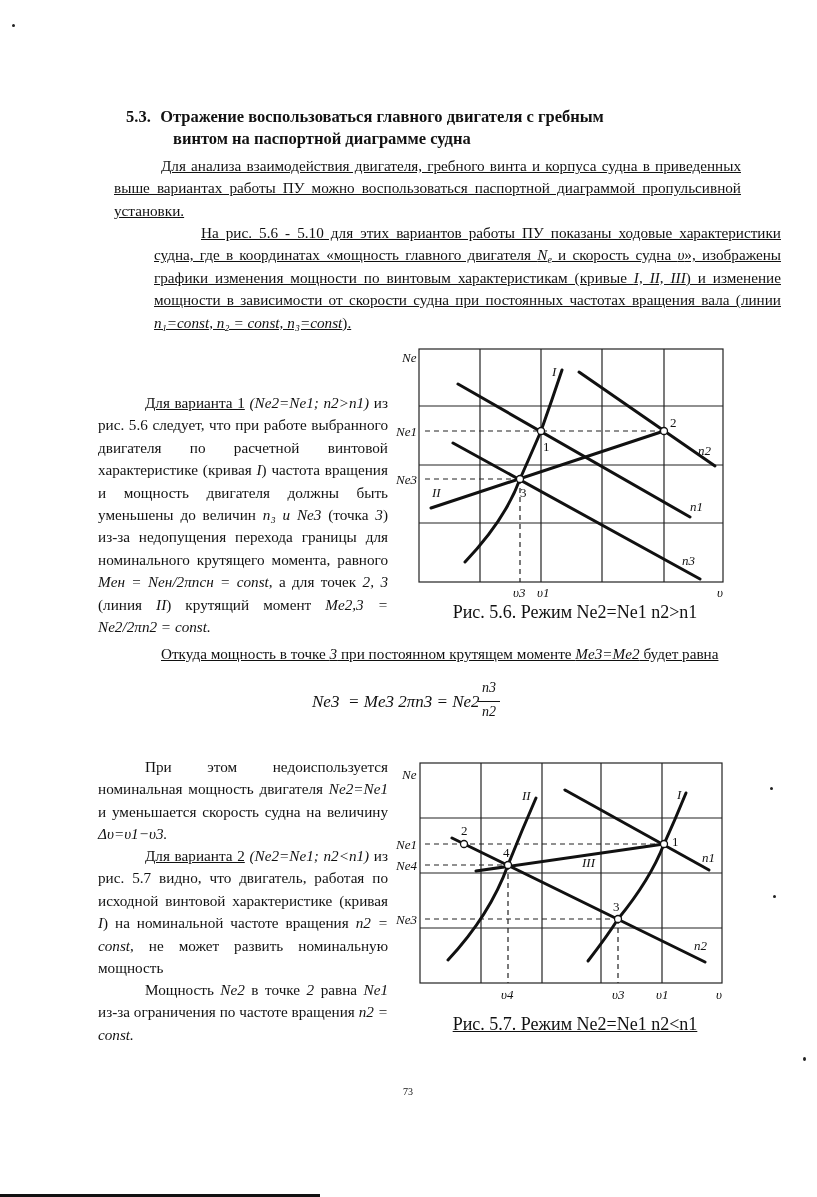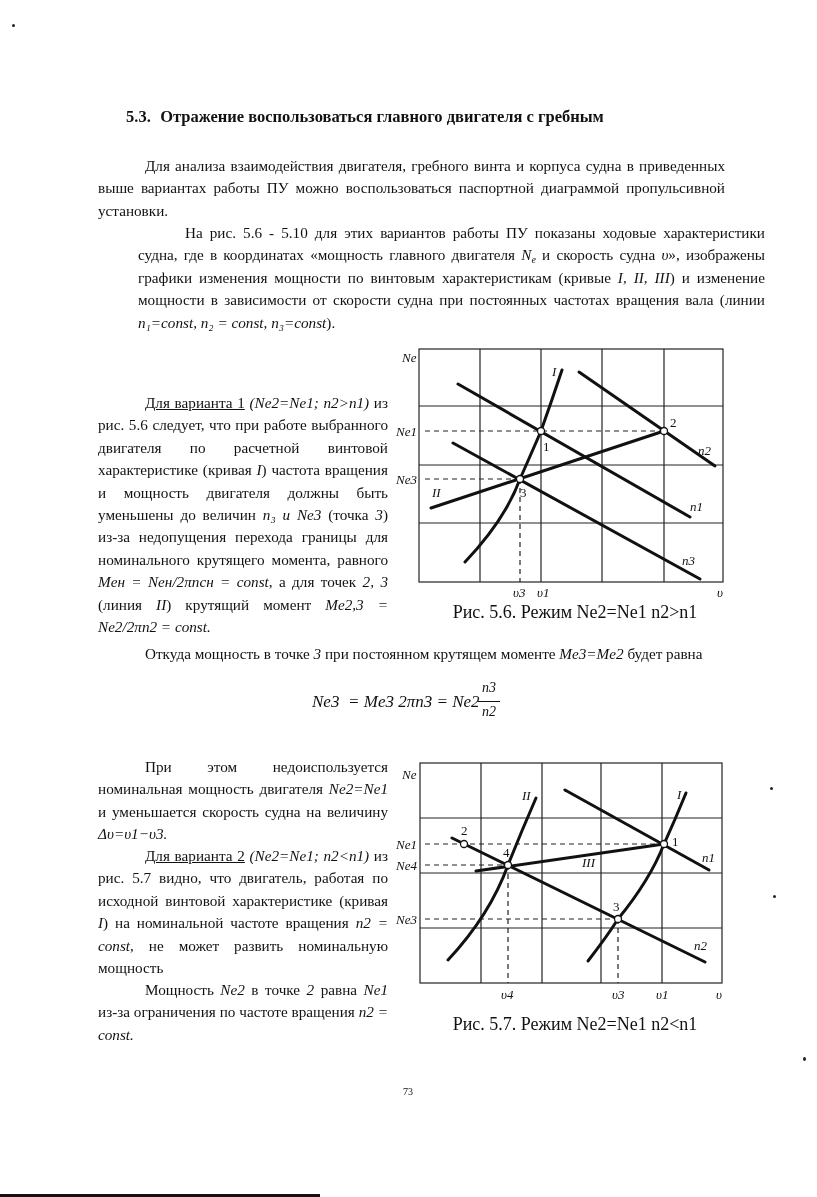--- a/index.html
+++ b/index.html
@@ -4,38 +4,39 @@
 <style>
   html, body { margin:0; padding:0; background:#ffffff; }
   body { width:817px; height:1197px; position:relative; overflow:hidden;
          font-family:"Liberation Serif","DejaVu Serif",serif; color:#111; }
   .abs { position:absolute; }
   .heading { left:126px; top:106px; width:600px; font-weight:bold; font-size:16.5px; line-height:22px; }
   .heading .num { display:inline-block; width:30px; }
   .heading .l2 { padding-left:47px; display:block; }
   .para { font-size:15.2px; line-height:22.4px; text-align:justify; }
   .ind { text-indent:47px; }
-  .full { left:98px; width:627px; }
+  .full { left:114px; width:627px;text-decoration:underline; }
   .narrow { left:98px; width:290px; }
   .u { text-decoration:underline; }
   i { font-style:italic; }
   sub { font-size:10px; vertical-align:-3px; line-height:0; }
   .cap { font-size:18px; text-align:center; }
   .formula { font-size:17px; font-style:italic; }
   .pagenum { font-size:10px; }
   svg text { font-family:"Liberation Serif","DejaVu Serif",serif; }
   .rule { background:#111; height:3px; }
   .speck { background:#222; border-radius:50%; }
 </style>
 </head>
 <body>
 
 <div class="abs heading">
   <span class="num">5.3.</span>
   <span>Отражение воспользоваться главного двигателя с гребным</span>
+  <span class="l2">винтом на паспортной диаграмме судна</span>
 </div>
 
 <div class="abs para ind full" style="top:155px;">Для анализа взаимодействия двигателя, гребного винта и корпуса судна в приведенных выше вариантах работы ПУ можно воспользоваться паспортной диаграммой пропульсивной установки.</div>
 
 <div class="abs para ind full" style="top:222px;margin-left:40px;">
   <span>На рис. 5.6 - 5.10 для этих вариантов работы ПУ показаны ходовые характеристики судна, где в координатах «мощность главного двигателя </span><i>N</i><sub><i>e</i></sub><span> и скорость судна </span><i>υ</i><span>», изображены графики изменения мощности по винтовым характеристикам (кривые </span><i>I, II, III</i><span>) и изменение мощности в зависимости от скорости судна при постоянных частотах вращения вала (линии </span><i>n₁=const, n₂ = const, n₃=const</i><span>).</span>
 </div>
 
 <div class="abs para ind narrow" style="top:356px;margin-top:36px;">
   <span class="u">Для варианта 1</span>
@@ -158,21 +159,21 @@
     <text x="677" y="799" font-style="italic">I</text>
     <text x="582" y="867" font-style="italic">III</text>
     <text x="702" y="862" font-style="italic">n1</text>
     <text x="694" y="950" font-style="italic">n2</text>
     <text x="501" y="999" font-style="italic">υ4</text>
     <text x="612" y="999" font-style="italic">υ3</text>
     <text x="656" y="999" font-style="italic">υ1</text>
     <text x="716" y="999" font-style="italic">υ</text>
   </g>
 </svg>
-<div class="abs cap" style="left:425px; top:1014px; width:300px;">Рис. 5.7. Режим Ne2=Ne1  n2&lt;n1</div>
+<div class="abs cap" style="left:425px; top:1014px; width:300px;text-decoration:underline;">Рис. 5.7. Режим Ne2=Ne1  n2&lt;n1</div>
 
 <div class="abs pagenum" style="left:388px; top:1086px; width:40px; text-align:center;">73</div>
 
 <div class="abs speck" style="left:12px; top:24px; width:3px; height:3px;"></div>
 <div class="abs speck" style="left:803px; top:1057px; width:3px; height:4px;"></div>
 <div class="abs speck" style="left:770px; top:787px; width:3px; height:3px;"></div>
 <div class="abs speck" style="left:773px; top:895px; width:3px; height:3px;"></div>
 <div class="abs rule" style="left:0; top:1194px; width:320px;"></div>
 
 </body></html>

